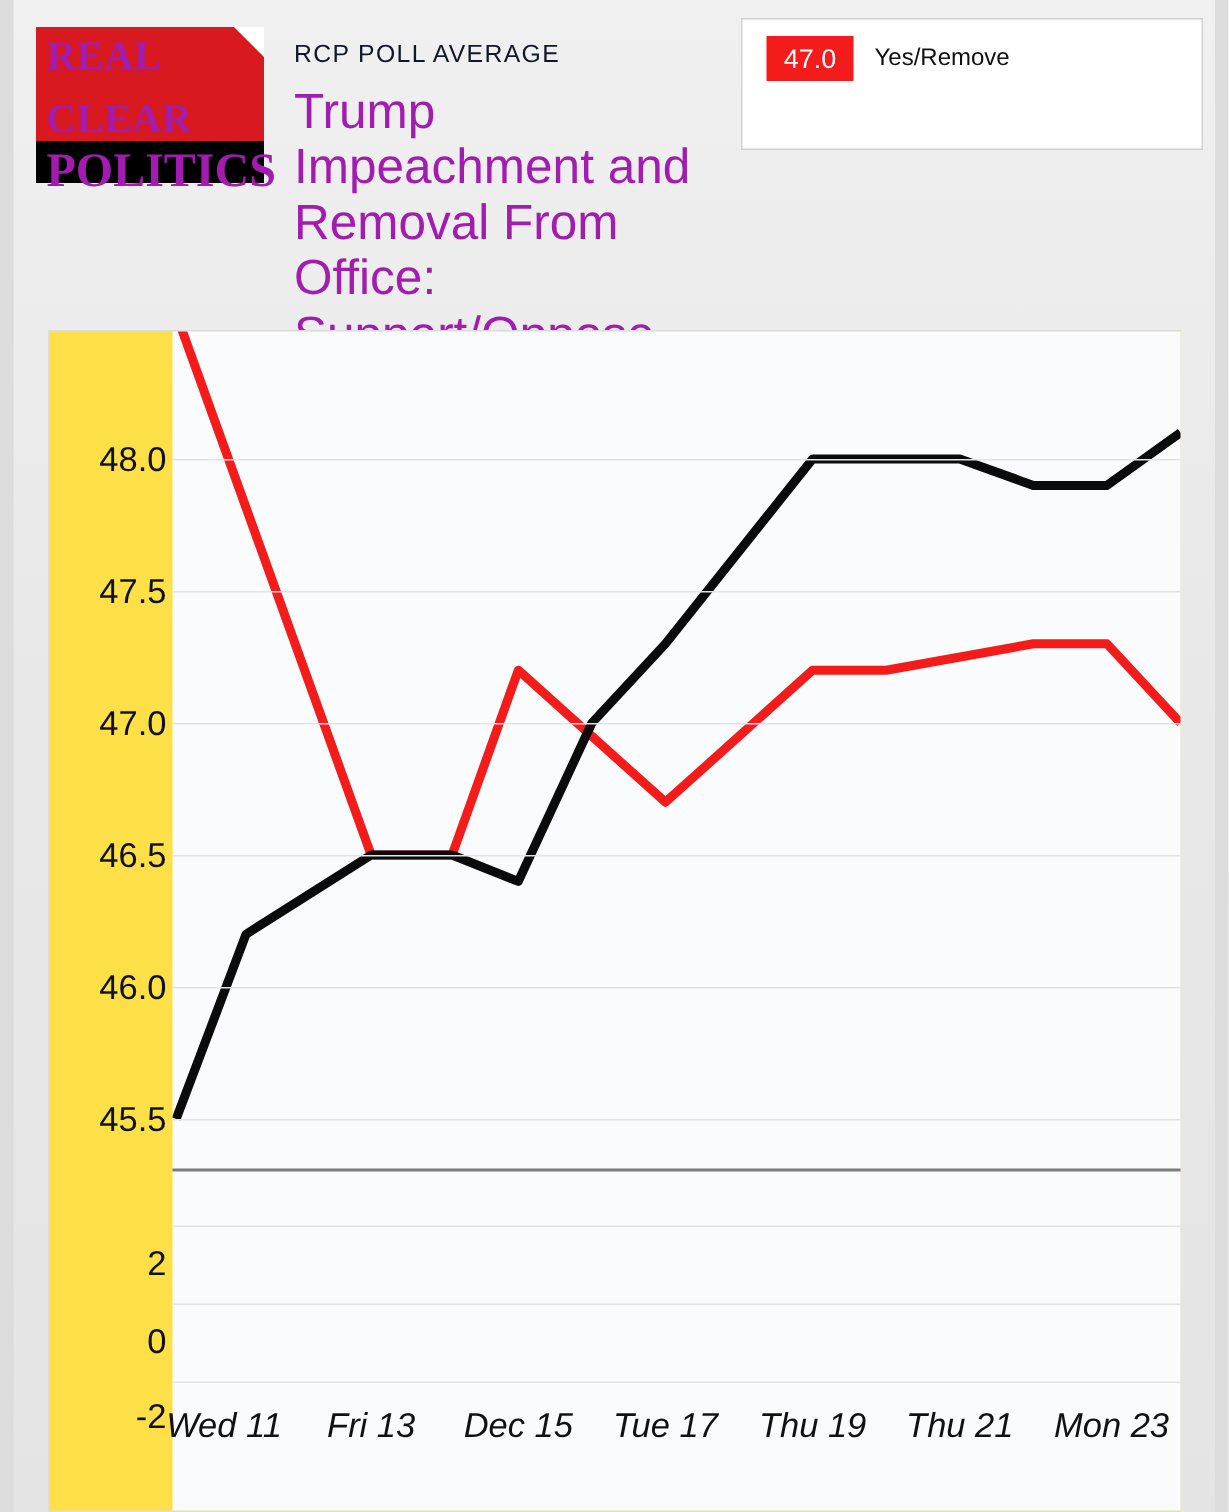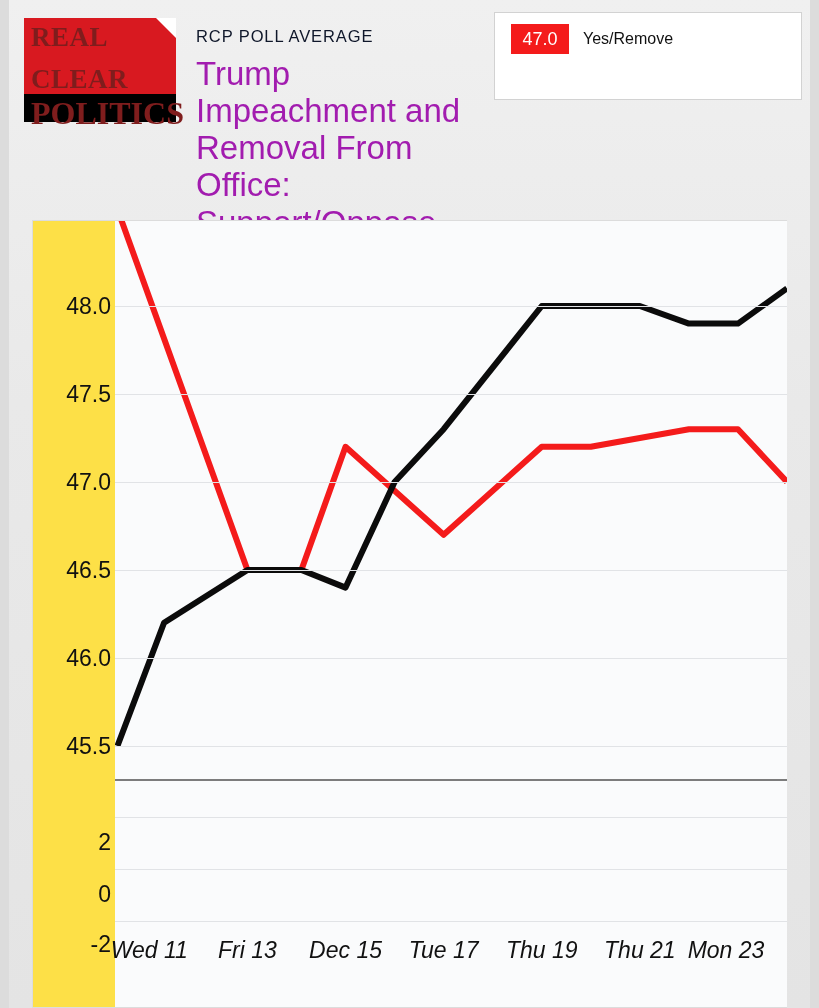--- a/index.html
+++ b/index.html
@@ -27,21 +27,21 @@
     position:absolute;left:0;top:0;width:152px;height:76px;background:#d81920;
   }
   .logo-fold{
     position:absolute;right:0;top:0;width:0;height:0;
     border-left:20px solid transparent;border-top:20px solid #ffffff;
   }
   .logo-black{
     position:absolute;left:0;top:76px;width:152px;height:28px;background:#000000;
   }
   .logo-line{
-    position:absolute;left:7px;color:#7f1d1d;
+    position:absolute;left:7px;color:#a21caf;
     font-family:"Liberation Serif", serif;
     font-weight:700;letter-spacing:.5px;
     line-height:1;
   }
   .logo-l1{top:6px;font-size:27px;}
   .logo-l2{top:48px;font-size:27px;}
   .logo-l3{top:79px;font-size:32px;letter-spacing:0px;}
 
   .hdr-text{position:absolute;left:172px;top:0;width:300px;}
   .kicker{
@@ -153,15 +153,15 @@
       <div class="gridline" style="top: 648px;"></div>
       <div class="gridline" style="top: 700px;"></div>
     </div>
   <div class="xlabels" id="xlabels">
       <div class="xtick" style="left: 34.3358px; top: 0px;">Wed 11</div>
       <div class="xtick" style="left: 132.438px; top: 0px;">Fri 13</div>
       <div class="xtick" style="left: 230.54px; top: 0px;">Dec 15</div>
       <div class="xtick" style="left: 328.642px; top: 0px;">Tue 17</div>
       <div class="xtick" style="left: 426.745px; top: 0px;">Thu 19</div>
       <div class="xtick" style="left: 524.847px; top: 0px;">Thu 21</div>
-      <div class="xtick" style="left: 611px; top: 0px;">Mon 23</div>
+      <div class="xtick" style="left: 626px; top: 0px;">Mon 23</div>
     </div>
 </div>
 
 </body></html>

